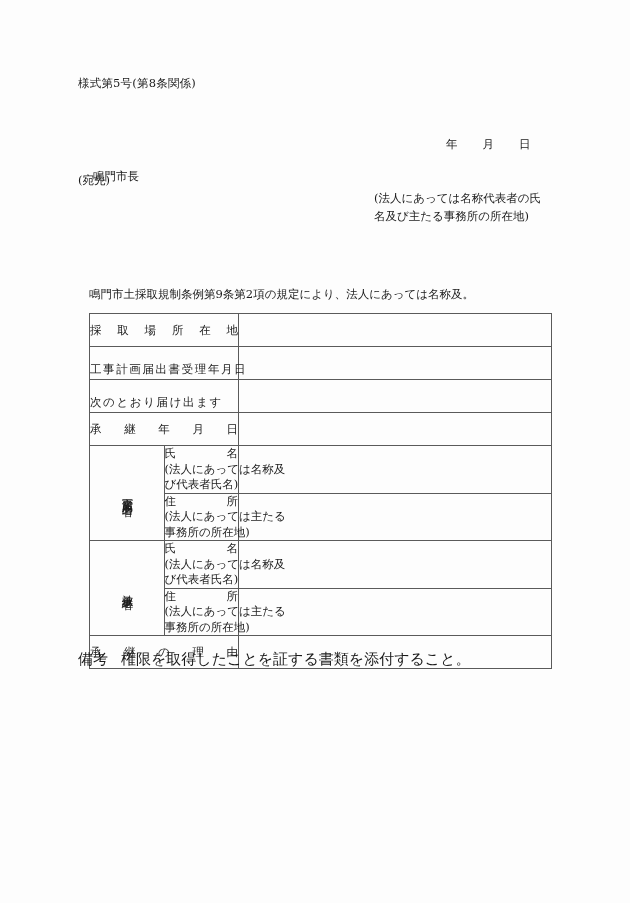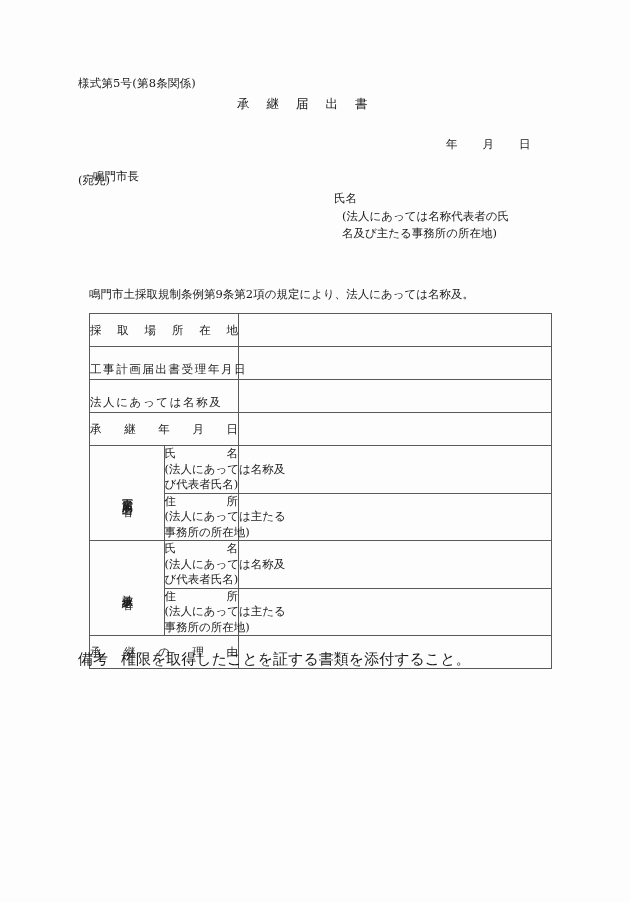--- a/index.html
+++ b/index.html
@@ -68,20 +68,21 @@
     left: 334px;
     top: 190px;
     font-size: 11.5px;
     line-height: 17.5px;
   }
   .applicant div {
     white-space: nowrap;
   }
   .applicant .indent {
     padding-left: 8px;
+    margin-left: 32px;
   }
 
   
   .statement {
     position: absolute;
     left: 89px;
     top: 287px;
     font-size: 11.5px;
     white-space: nowrap;
   }
@@ -165,29 +166,27 @@
     width: 13px;
   }
 </style>
 </head>
 <body>
 
 <div class="page">
 
   <div class="form-no">様式第5号(第8条関係)</div>
 
-  <div class="doc-title">承継届出書</div>
 
   <div class="date-line">年月日</div>
 
   <div class="addressee-label">(宛先)</div>
   <div class="addressee-name">鳴門市長</div>
 
   <div class="applicant">
-    <div>氏名</div>
     <div class="indent">(法人にあっては名称代表者の氏</div>
     <div class="indent">名及び主たる事務所の所在地)</div>
   </div>
 
   <div class="statement">鳴門市土採取規制条例第9条第2項の規定により、法人にあっては名称及。</div>
 
   <table class="form-table">
     <tbody>
       <tr>
         <td class="lbl-wide" colspan="2">
@@ -203,21 +202,21 @@
         <td class="entry"></td>
       </tr>
       <tr>
         <td class="lbl-wide" colspan="2">
           <div class="packed">工事計画届出書受理年月日</div>
         </td>
         <td class="entry"></td>
       </tr>
       <tr>
         <td class="lbl-wide" colspan="2">
-          <div class="packed">法人にあっては名称及</div>
+          <div class="packed">次のとおり届け出ます</div>
         </td>
         <td class="entry"></td>
       </tr>
       <tr>
         <td class="lbl-wide" colspan="2">
           <div class="spread">
               <span>承</span>
               <span>継</span>
               <span>年</span>
               <span>月</span>

